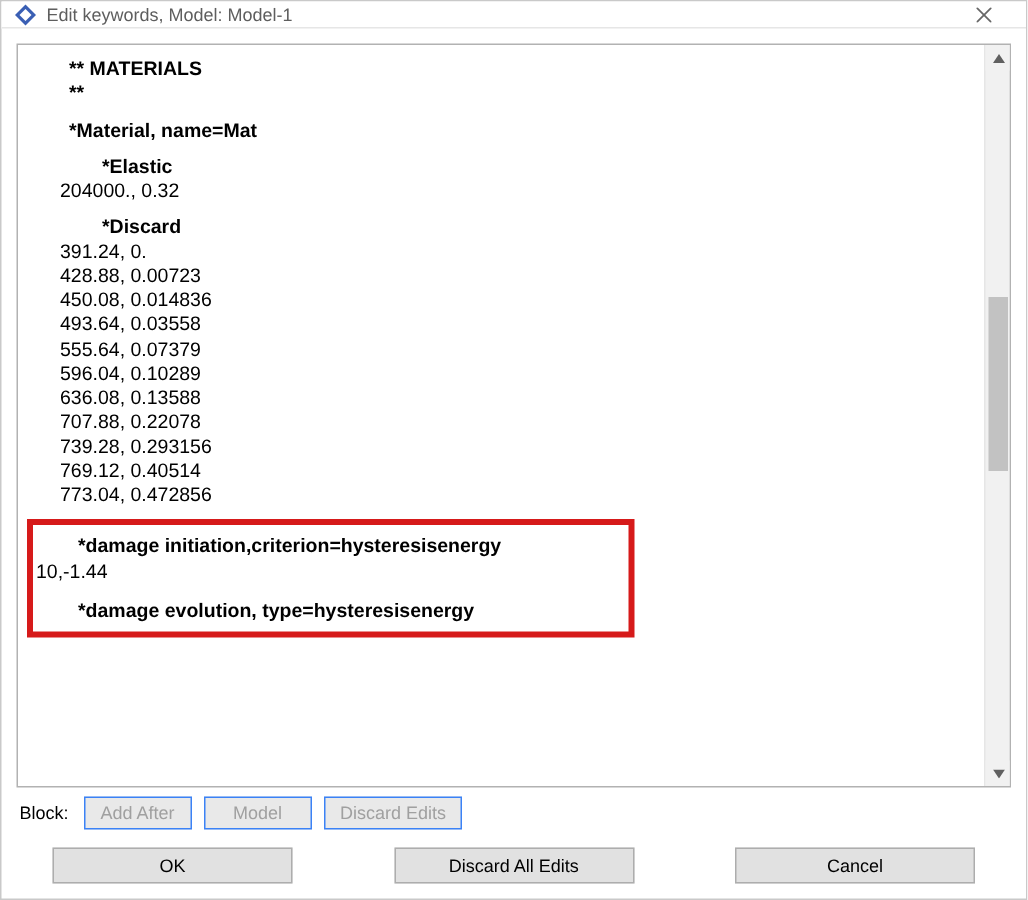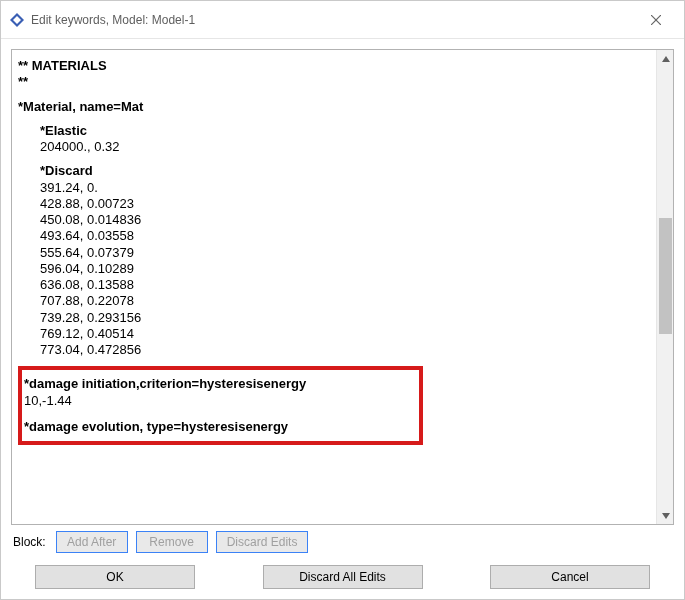--- a/index.html
+++ b/index.html
@@ -13,21 +13,21 @@
     overflow: hidden;
   }
   .window {
     width: 685px; height: 600px;
     border: 1px solid #c9c9c9;
     display: flex;
     flex-direction: column;
     background: #fff;
   }
   .titlebar {
-    height: 38px;
+    height: 18px;
     display: flex;
     align-items: center;
     padding: 0 8px;
     border-bottom: 1px solid #e6e6e6;
     background: #fff;
   }
   .titlebar .app-icon {
     width: 16px; height: 16px;
     margin-right: 6px;
     display: flex; align-items: center; justify-content: center;
@@ -59,21 +59,21 @@
   }
   .editor-content {
     flex: 1;
     overflow: hidden;
     padding: 8px 6px 6px 6px;
     font-family: "Segoe UI", sans-serif;
     font-size: 13px;
     line-height: 1.25;
   }
   .sect { margin-bottom: 8px; }
-  .bold-line { font-weight: 700; }
+  .bold-line { font-weight: 700; margin-left: 28px; }
   .indent { margin-left: 22px; }
   .data-row { font-family: "Segoe UI", sans-serif; }
   .highlight-border {
     border: 4px solid #d61a1a;
     padding: 6px 6px 6px 2px;
     margin-top: 4px;
     width: 405px;
   }
 
   .vscroll {
@@ -206,21 +206,21 @@
           <svg width="8" height="6" viewBox="0 0 8 6">
               <polygon points="0,0 8,0 4,6" fill="#606060"></polygon>
             </svg>
         </div>
       </div>
     </div>
 
     <div class="block-row">
       <span class="lbl">Block:</span>
       <button class="btn-disabled" disabled="">Add After</button>
-      <button class="btn-disabled" disabled="">Remove</button>
+      <button class="btn-disabled" disabled="">Model</button>
       <button class="btn-disabled" disabled="">Discard Edits</button>
     </div>
   </div>
 
   <div class="footer-row">
     <button class="footer-btn">OK</button>
     <button class="footer-btn">Discard All Edits</button>
     <button class="footer-btn">Cancel</button>
   </div>
 

